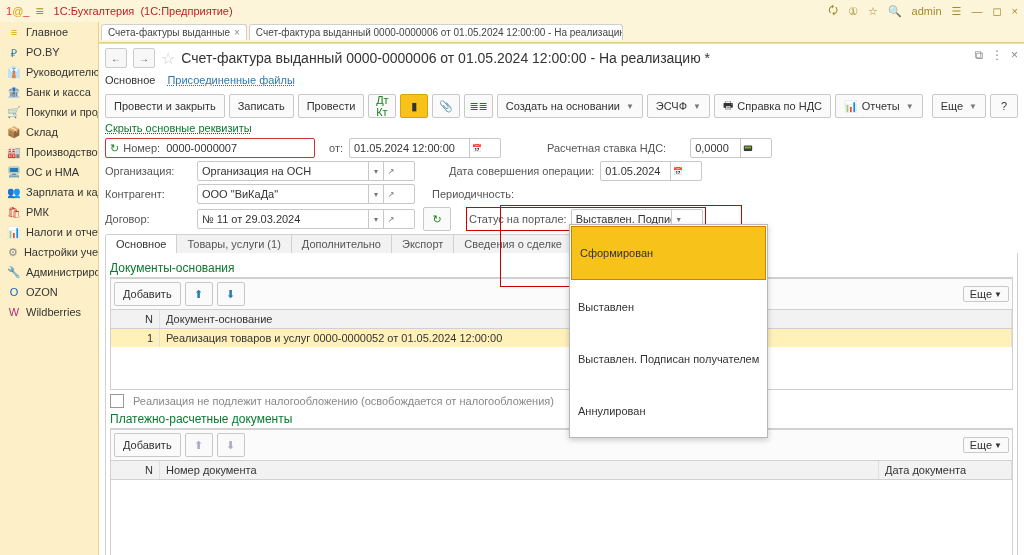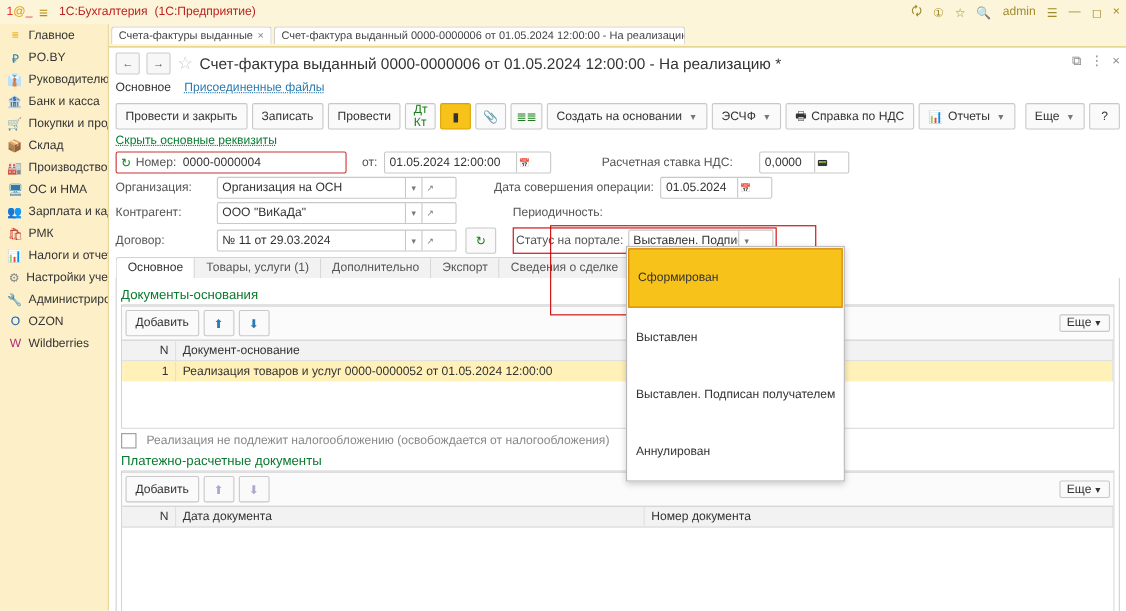--- a/index.html
+++ b/index.html
@@ -197,21 +197,21 @@
           </span>
         <span class="btn icn">?</span>
       </div>
       <span class="link-green">Скрыть основные реквизиты</span>
 
       
       <div class="form-row">
         <div class="input red-box" style="width:200px">
           <span style="color:#1a7f1a;margin-right:4px">↻</span>
           <label style="margin-right:6px">Номер:</label>
-          <span>0000-0000004</span>
+          <span>0000-0000007</span>
         </div>
         <label style="margin-left:8px">от:</label>
         <div class="input sel" style="width:130px">
             <span style="flex:1">01.05.2024 12:00:00</span>
             <span class="dd">📅</span>
           </div>
         <label style="margin-left:40px">Расчетная ставка НДС:</label>
         <div class="input sel" style="width:60px;margin-left:18px">
             <span style="flex:1;">0,0000</span>
             <span class="dd">📟</span>
@@ -232,21 +232,21 @@
           </div>
       </div>
       
       <div class="form-row">
         <label style="width:86px">Контрагент:</label>
         <div class="input sel" style="width:196px">
             <span style="flex:1">ООО "ВиКаДа"</span>
             <span class="dd">▾</span>
             <span class="dd">↗</span>
           </div>
-        <label style="margin-left:45px" class="grey-ro">Периодичность:</label>
+        <label style="margin-left:11px" class="grey-ro">Периодичность:</label>
       </div>
       
       <div class="form-row" style="position:relative">
         <label style="width:86px">Договор:</label>
         <div class="input sel" style="width:196px">
             <span style="flex:1">№ 11 от 29.03.2024</span>
             <span class="dd">▾</span>
             <span class="dd">↗</span>
           </div>
         <span class="btn icn" style="margin-left:2px;color:#1a7f1a">↻</span>
@@ -304,22 +304,22 @@
             <span class="btn icn" style="color:#aac">⬆</span>
             <span class="btn icn" style="color:#aac">⬇</span>
             <span class="tb-spacer"></span>
             <span class="eshe">
                 <span>Еще</span> 
                 <span style="font-size:8px">▼</span>
               </span>
           </div>
           <div class="grid-head">
             <div class="gh" style="width:36px">N</div>
+            <div class="gh" style="flex:1">Номер документа</div>
             <div class="gh" style="width:120px">Дата документа</div>
-            <div class="gh" style="flex:1">Номер документа</div>
           </div>
           <div class="grid-body" style="min-height:78px"></div>
         </div>
 
       </div>
 
       
       <div class="red-outline" style="position:absolute;left:402px;top:162px;width:240px;height:80px;pointer-events:none"></div>
       <div class="dd-menu" style="left:470px;top:180px">
         <div class="mi hl">Сформирован</div>

